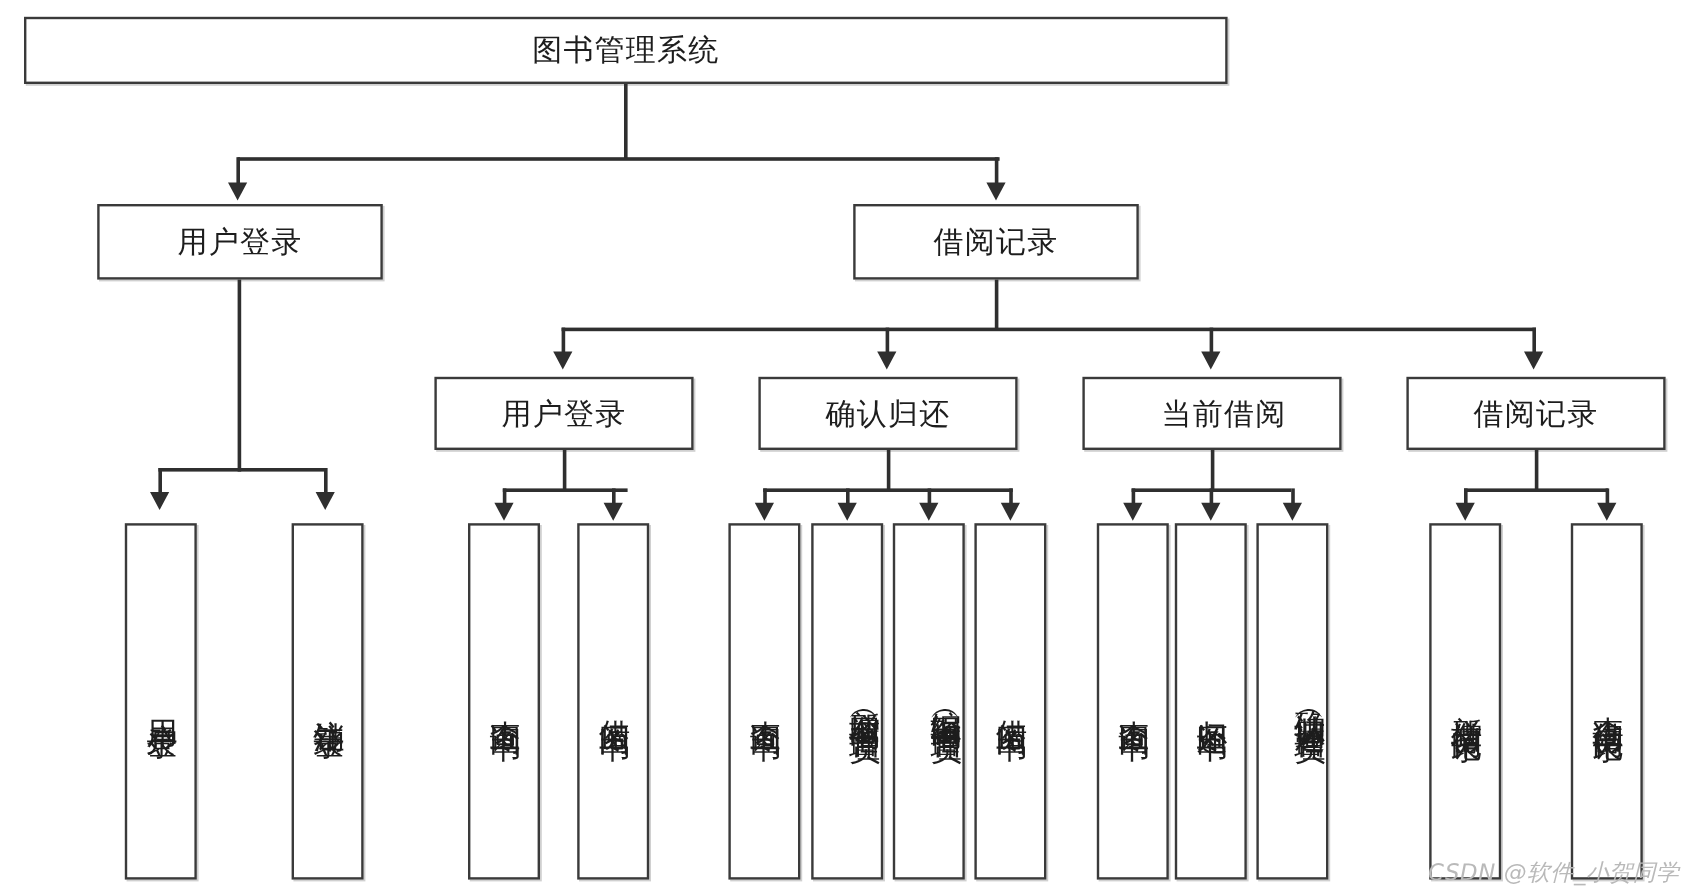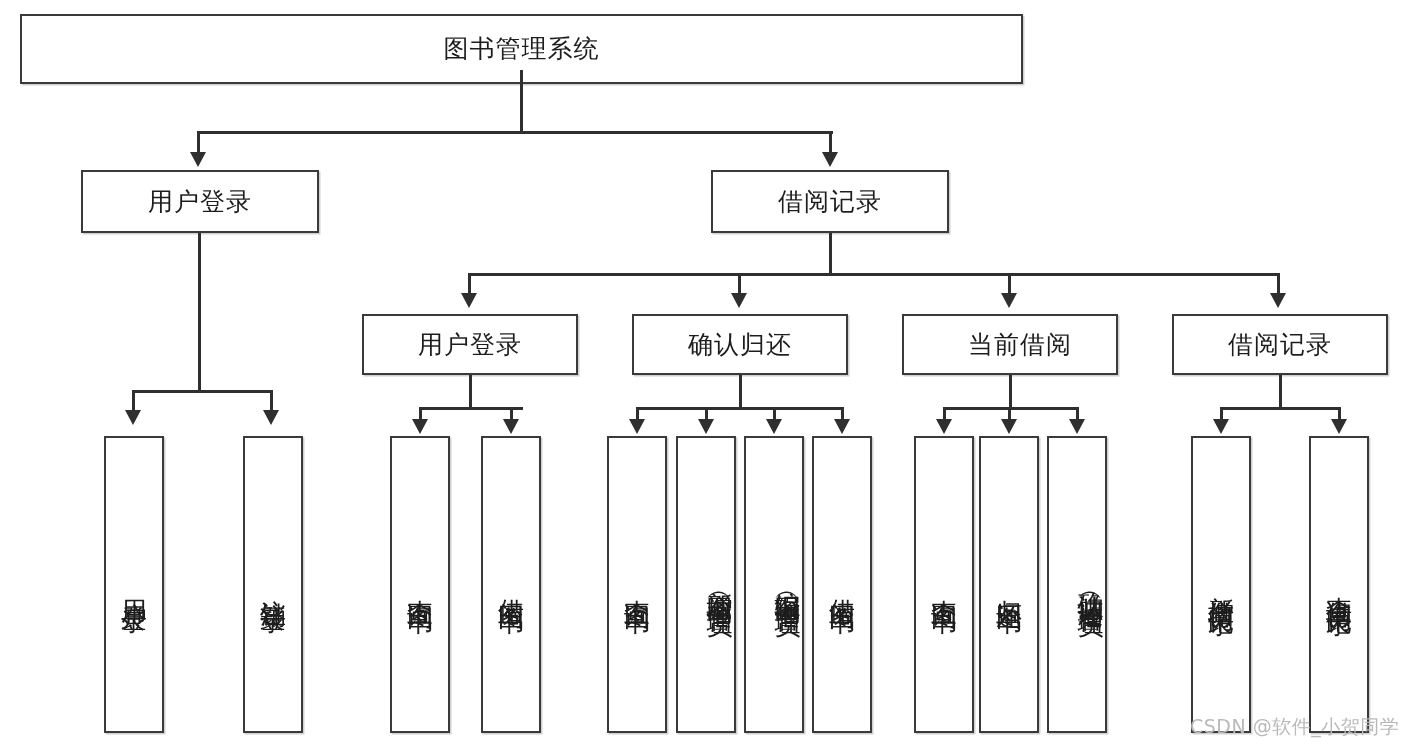--- a/index.html
+++ b/index.html
@@ -52,28 +52,29 @@
     border-top:15px solid #2f2f2f;
   }
   
   #watermark{
     position:absolute;
     font-size:19px;
     color:#b9b9b9;
     white-space:nowrap;
     letter-spacing:.5px;
     font-family:"DejaVu Sans","Liberation Sans",sans-serif;
+    font-style:italic;
   }
 </style>
 </head>
 <body>
 
 <div id="canvas">
 
-  <div class="node h" style="left:20px;top:14px;width:1003px;height:70px;">图书管理系统</div>
+  <div class="node h" style="left:20px;top:14px;width:1003px;height:56px;">图书管理系统</div>
 
   <div class="ln v" style="left:520px;top:70px;height:63px;"></div>
   <div class="ln h" style="left:198px;top:131px;width:635px;"></div>
   <div class="ln v" style="left:197px;top:131px;height:24px;"></div>
   <div class="arrow" style="left:190px;top:152px;"></div>
   <div class="ln v" style="left:829px;top:131px;height:24px;"></div>
   <div class="arrow" style="left:822px;top:152px;"></div>
 
   <div class="node h" style="left:81px;top:170px;width:238px;height:63px;">用户登录</div>
   <div class="node h" style="left:711px;top:170px;width:238px;height:63px;">借阅记录</div>

